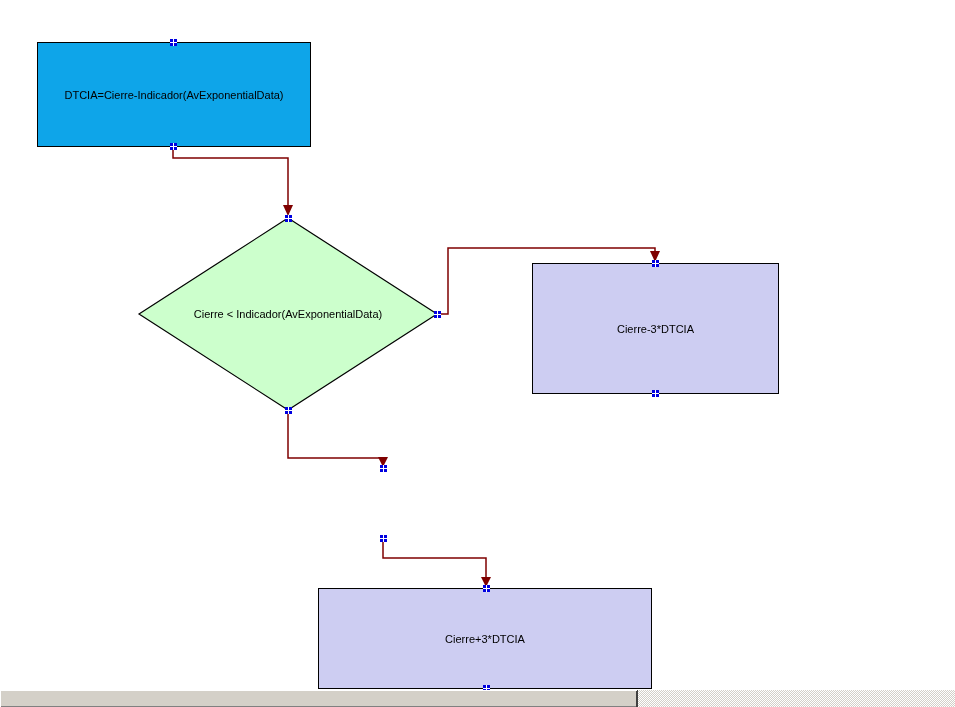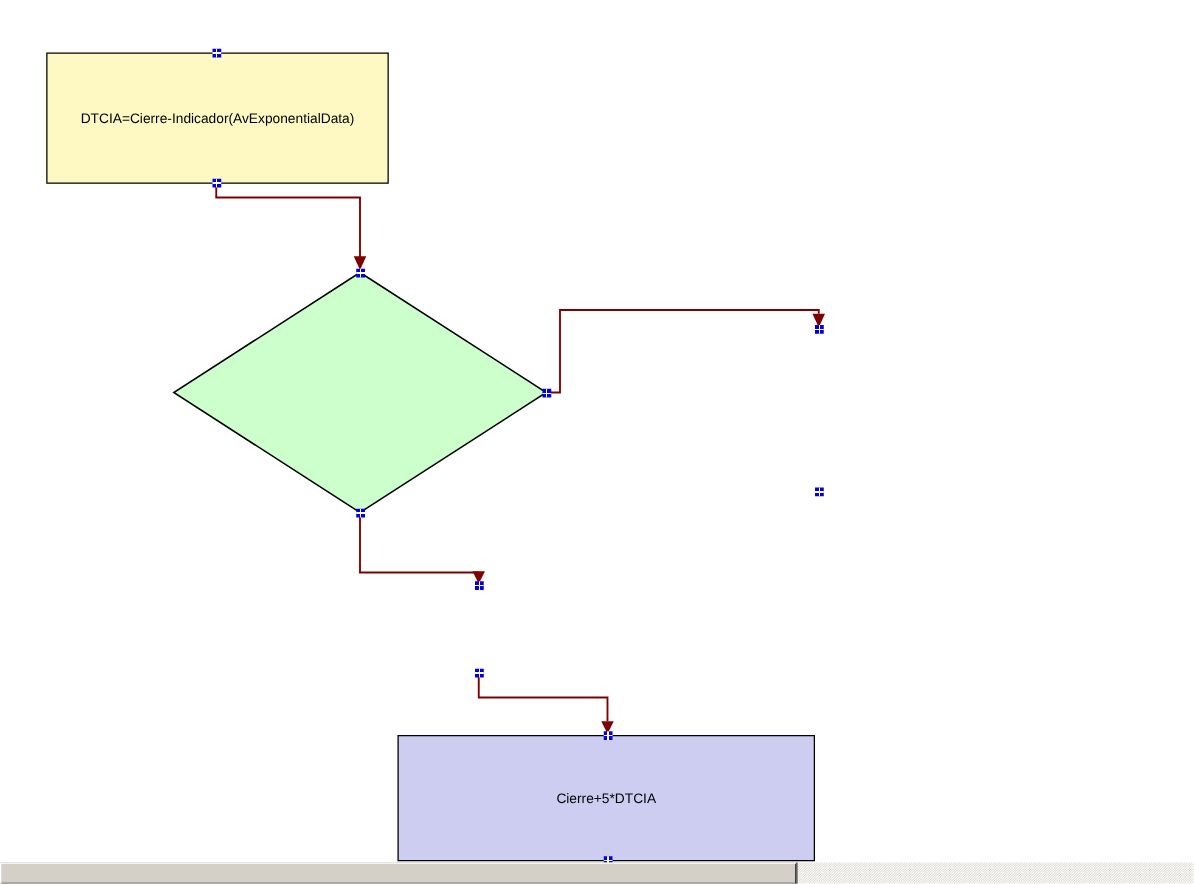--- a/index.html
+++ b/index.html
@@ -1,21 +1,21 @@
 <!DOCTYPE html>
 <html><head>
 <meta charset="utf-8">
 <style>
   html,body{margin:0;padding:0;background:#fff;width:955px;height:707px;overflow:hidden;
     font-family:"Liberation Sans","DejaVu Sans",sans-serif;}
   .canvas{position:relative;width:955px;height:707px;background:#fff;}
   svg.layer{position:absolute;left:0;top:0;z-index:1;}
   .node{position:absolute;z-index:2;display:flex;align-items:center;justify-content:center;
     box-sizing:border-box;border:1.5px solid #000;font-size:11px;color:#000;text-align:center;}
-  .node-yellow{background:#fef9c3;}
+  .node-yellow{background:#0ea5e9;}
   .node-purple{background:#cdcdf2;}
   .diamond-label{position:absolute;z-index:2;font-size:11px;color:#000;text-align:center;}
   .handle{position:absolute;z-index:3;width:7px;height:7px;
     background:
       linear-gradient(to right, rgba(0,0,0,0) 3px, #fff 3px, #fff 4px, rgba(0,0,0,0) 4px),
       linear-gradient(to bottom, rgba(0,0,0,0) 3px, #fff 3px, #fff 4px, rgba(0,0,0,0) 4px),
       #0000e0;}
   .scrollbar{position:absolute;left:0;top:690px;width:955px;height:17px;z-index:4;
     background-color:#fff;
     background-image:
@@ -54,26 +54,30 @@
     <g>
       <polyline points="383,538 383,558 486,558 486,577" fill="none" stroke="#7f0000" stroke-width="1.5"></polyline>
       <polygon points="481,577 491,577 486,587" fill="#7f0000"></polygon>
     </g>
   </svg>
 
   <div class="node node-yellow" style="left:37px;top:42px;width:274px;height:105px;">
     <span>DTCIA=Cierre-Indicador(AvExponentialData)</span>
   </div>
 
+  <div class="node node-purple" style="left:532px;top:263px;width:247px;height:131px;">
+    <span>Cierre-3*DTCIA</span>
+  </div>
 
 
   <div class="node node-purple" style="left:318px;top:588px;width:334px;height:101px;">
-    <span>Cierre+5*DTCIA</span>
+    <span>Cierre+3*DTCIA</span>
   </div>
 
+  <div class="diamond-label" style="left:158px;top:308px;width:260px;">Cierre &lt; Indicador(AvExponentialData)</div>
 
   <div class="handle" style="left:170px;top:39px;"></div>
   <div class="handle" style="left:170px;top:143px;"></div>
   <div class="handle" style="left:285px;top:215px;"></div>
   <div class="handle" style="left:434px;top:311px;"></div>
   <div class="handle" style="left:285px;top:407px;"></div>
   <div class="handle" style="left:652px;top:260px;"></div>
   <div class="handle" style="left:652px;top:390px;"></div>
   <div class="handle" style="left:380px;top:465px;"></div>
   <div class="handle" style="left:380px;top:535px;"></div>

